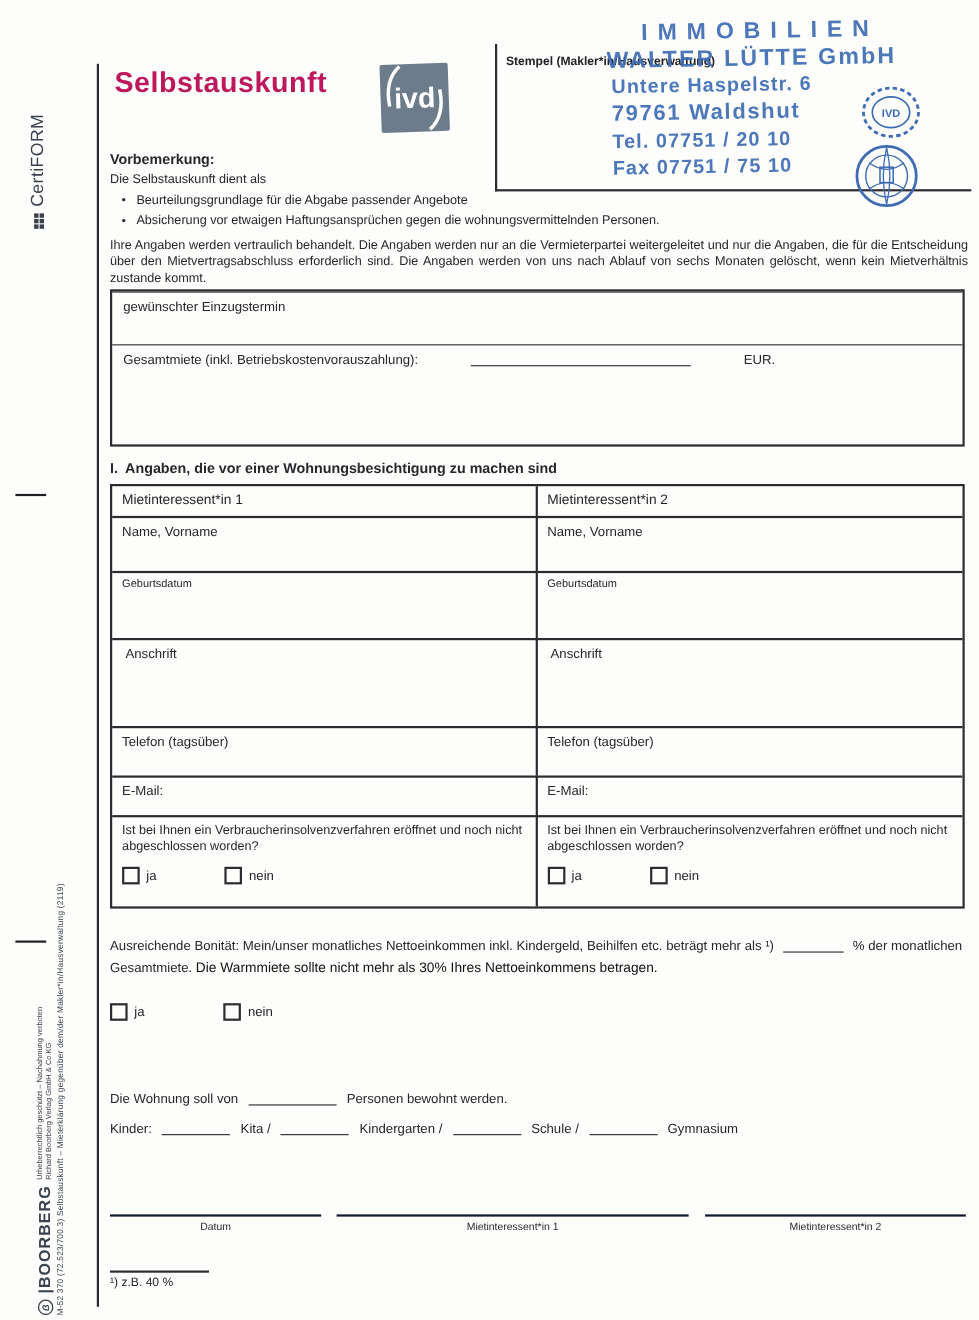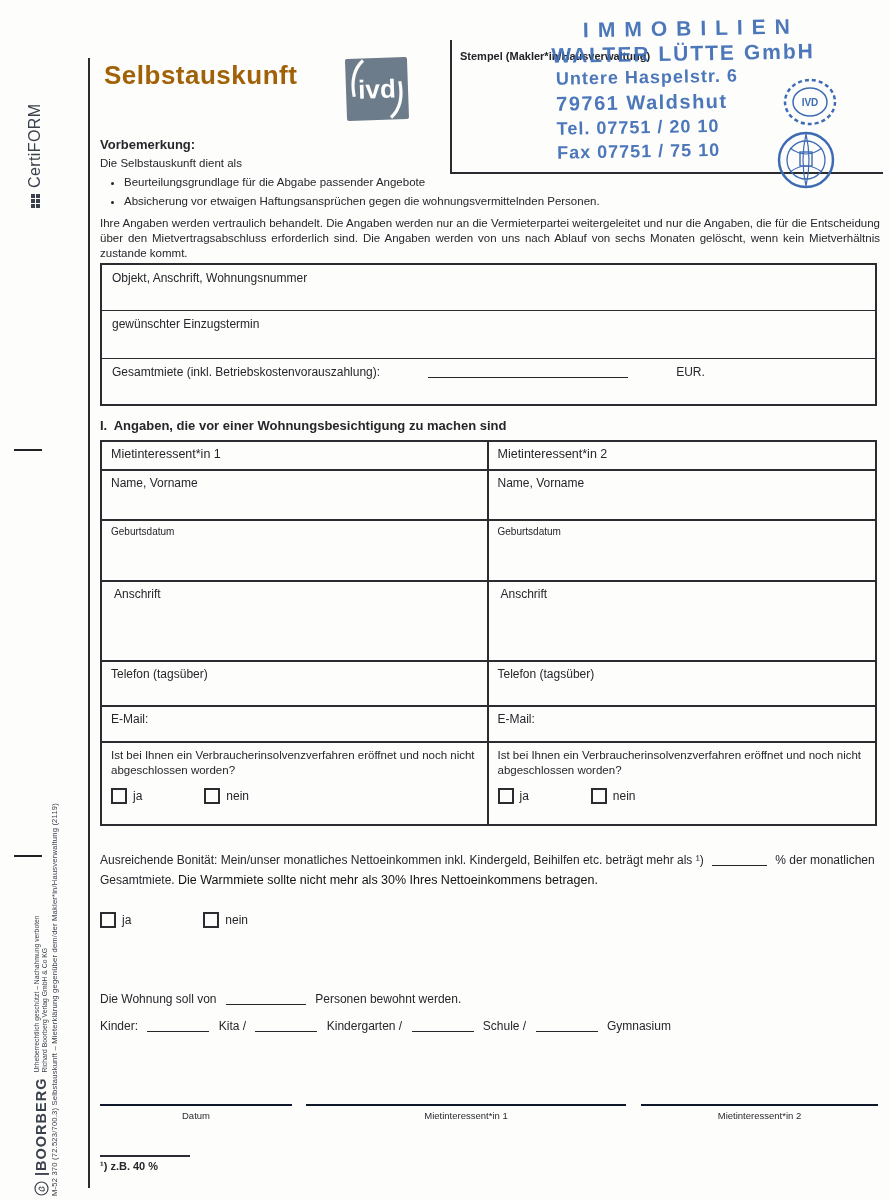--- a/index.html
+++ b/index.html
@@ -21,21 +21,21 @@
   .boorberg-wrap { left:33px; top:1196px; width:442px; color:#3a414b; display:flex; flex-direction:column; gap:1px; }
   .bb-row1 { display:flex; align-items:center; gap:5px; }
   .bb-logo { font-size:14.5px; font-weight:700; letter-spacing:1px; white-space:nowrap; }
   .bb-small { display:flex; flex-direction:column; line-height:1.15; }
   .bb-small span { font-size:6.8px; white-space:nowrap; }
   .bb-order { font-size:7.6px; white-space:nowrap; letter-spacing:.2px; }
 
   
   .left-border { left:88px; top:58px; width:2px; height:1130px; background:#2b2b30; }
 
-  .title { left:104px; top:60px; font-size:26px; font-weight:700; letter-spacing:.5px; color:#a16207; }
+  .title { left:104px; top:60px; font-size:26px; font-weight:700; letter-spacing:.5px; color:#be185d; }
 
   
   .ivd { left:344px; top:56px; width:66px; height:66px; transform:rotate(-2deg); }
 
   
   .stampbox-l { left:450px; top:40px; width:2px; height:134px; background:#2b2b30; }
   .stampbox-b { left:450px; top:172px; width:433px; height:2px; background:#2b2b30; }
   .stamp-label { left:460px; top:50px; font-size:11px; font-weight:600; color:#222228; }
 
   .stamp { left:540px; top:16px; width:350px; color:#3e6cb4; font-weight:700; transform:rotate(-1deg); opacity:.92; }
@@ -97,21 +97,21 @@
   .kinder { left:100px; top:1019px; font-size:12px; }
   .kinder-note { left:100px; top:1035px; font-size:11.5px; }
 
   
   .sig { border-top:2px solid #0f172a; text-align:center; font-size:9.5px; padding-top:4px; color:#2a2a30; }
   .sig1 { left:100px; top:1104px; width:192px; }
   .sig2 { left:306px; top:1104px; width:320px; }
   .sig3 { left:641px; top:1104px; width:237px; }
 
   .fnline { left:100px; top:1155px; width:90px; height:2px; background:#2b2b30; }
-  .fntext { left:100px; top:1160px; font-size:11px; font-weight:700; }
+  .fntext { left:100px; top:1160px; font-size:11px; font-weight:400; }
 </style>
 </head>
 <body>
 
 <div class="page">
 
   <div class="abs vrot certiform">
     <span class="grid-icon">
         <i></i>
         <i></i>
@@ -179,21 +179,20 @@
 
   <div class="abs vb-head">Vorbemerkung:</div>
   <div class="abs vb-intro">Die Selbstauskunft dient als</div>
   <ul class="abs vb-bullets">
     <li>Beurteilungsgrundlage für die Abgabe passender Angebote</li>
     <li>Absicherung vor etwaigen Haftungsansprüchen gegen die wohnungsvermittelnden Personen.</li>
   </ul>
   <div class="abs vb-para">Ihre Angaben werden vertraulich behandelt. Die Angaben werden nur an die Vermieterpartei weitergeleitet und nur die Angaben, die für die Entscheidung über den Mietvertragsabschluss erforderlich sind. Die Angaben werden von uns nach Ablauf von sechs Monaten gelöscht, wenn kein Mietverhältnis zustande kommt.</div>
 
   <div class="abs objbox">
-    <div class="objrow r1">Objekt, Anschrift, Wohnungsnummer</div>
     <div class="objrow r2">gewünschter Einzugstermin</div>
     <div class="objrow r3">
       <span>Gesamtmiete (inkl. Betriebskostenvorauszahlung):</span>
       <span class="blank b200"></span>
       <span>EUR.</span>
     </div>
   </div>
 
   <div class="abs sec1-head">I. Angaben, die vor einer Wohnungsbesichtigung zu machen sind</div>
 

